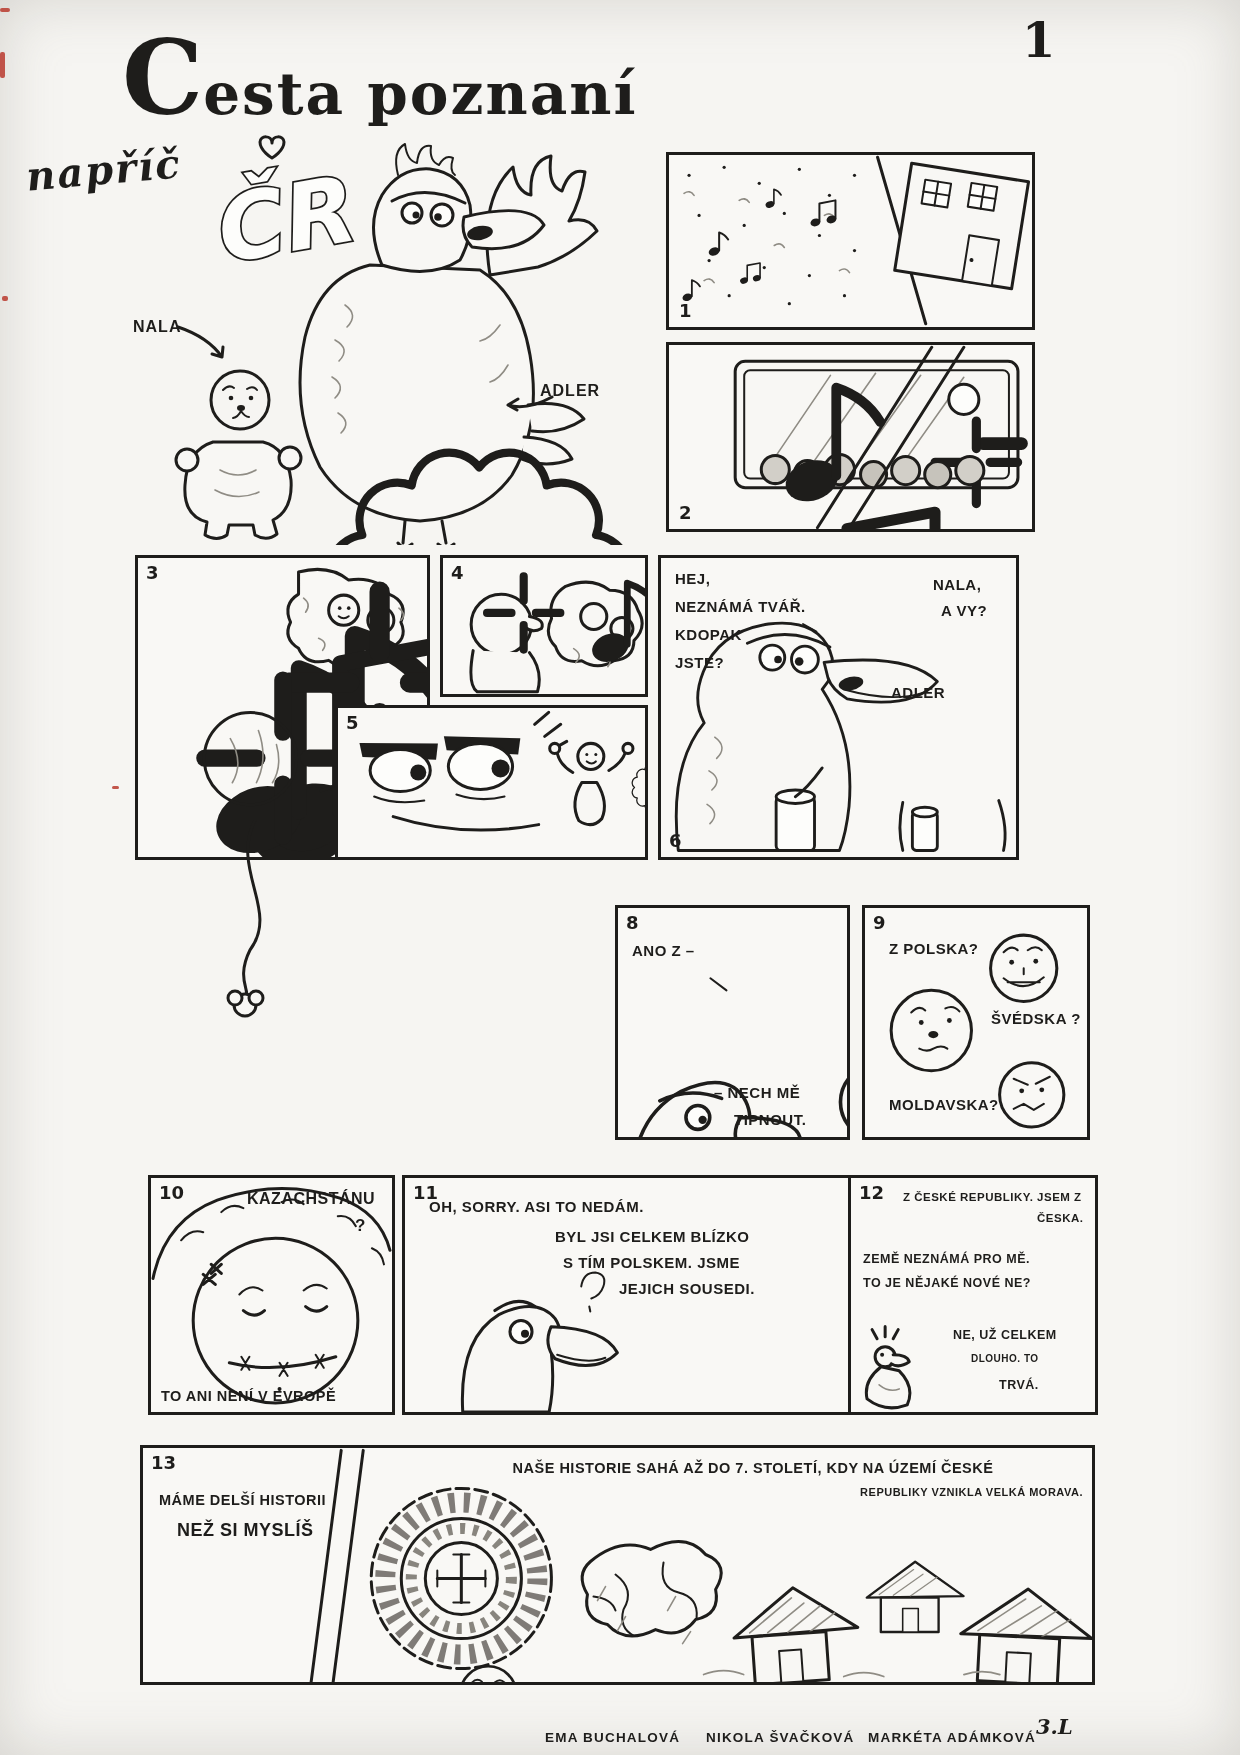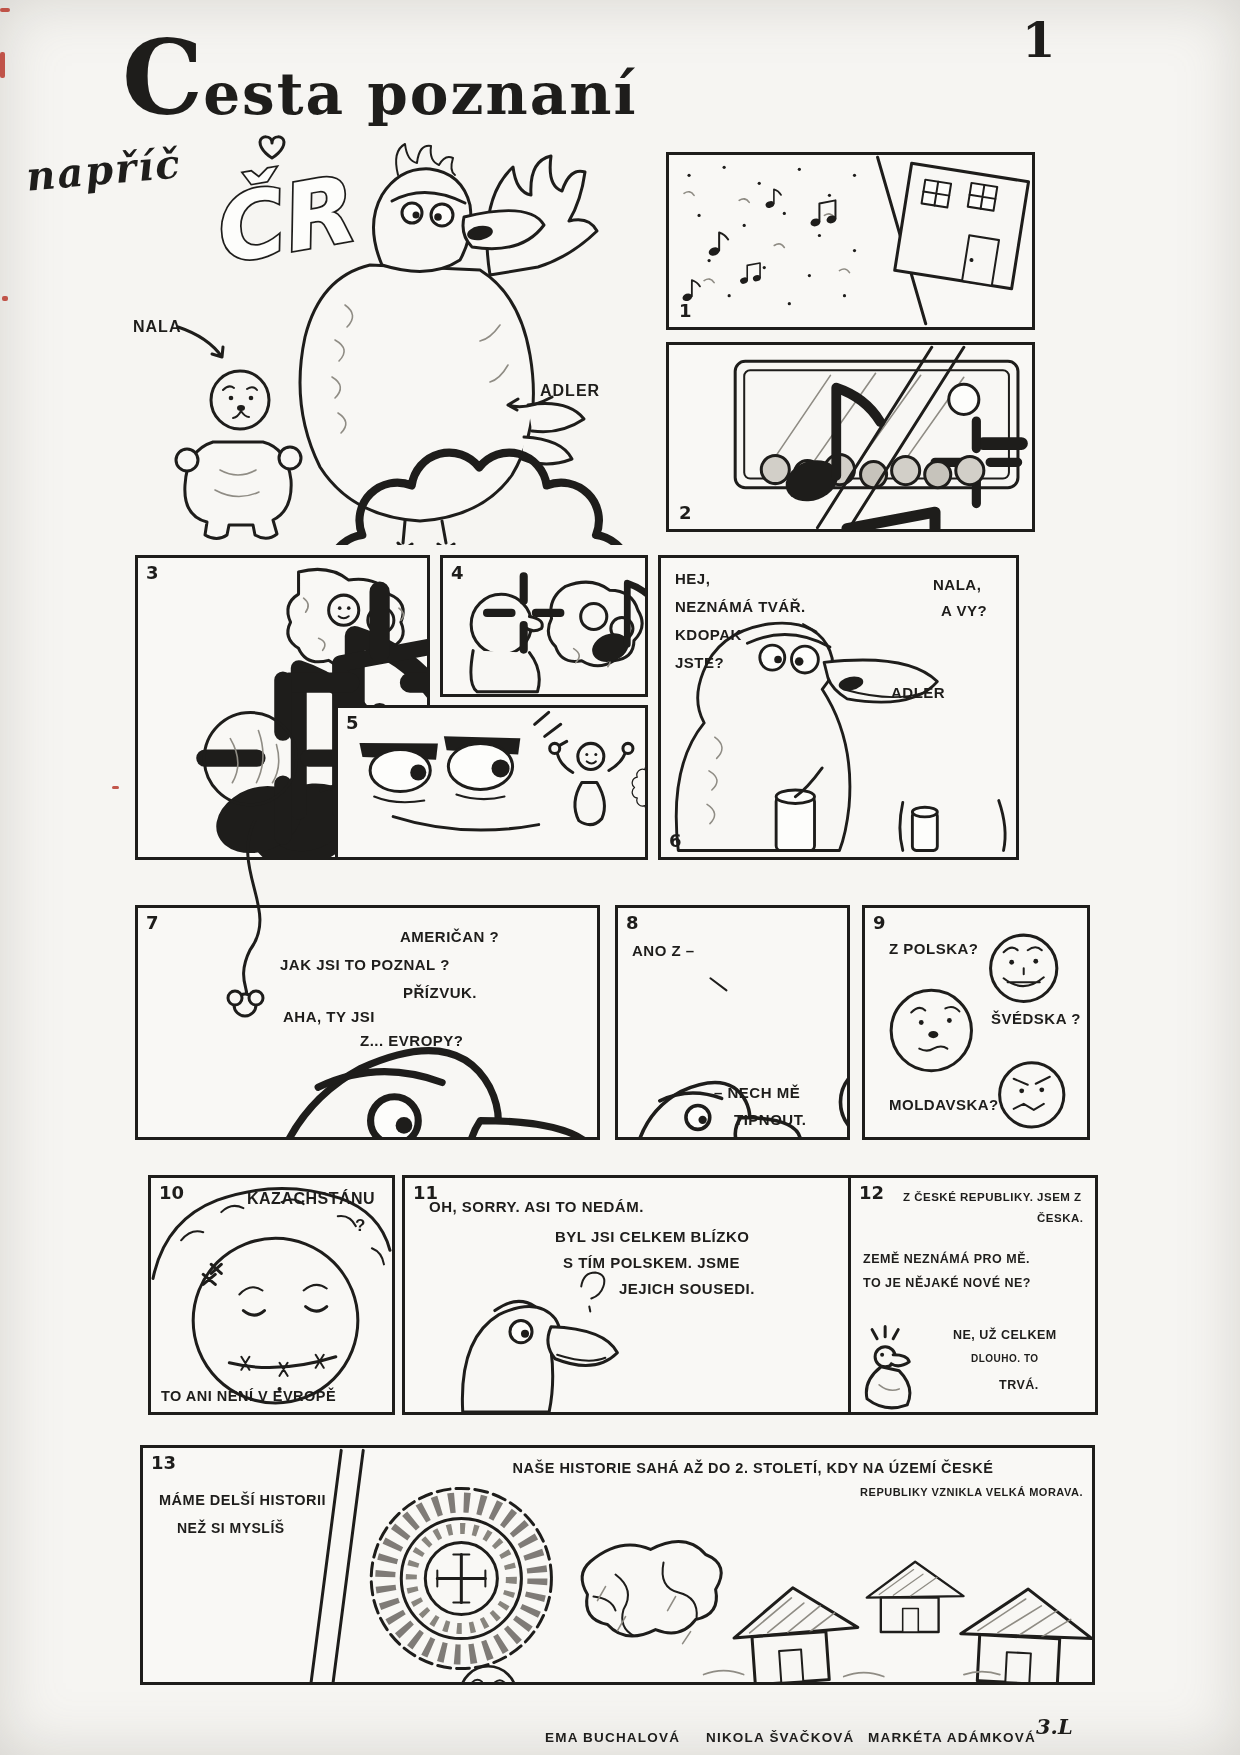--- a/index.html
+++ b/index.html
@@ -313,32 +313,20 @@
     <span class="pnum" style="left:8px;bottom:6px">6</span>
   </div>
 
   <svg class="overlay" style="left:190px;top:820px" width="120" height="200" viewBox="0 0 120 200">
     <path class="ink" stroke-width="4" d="M65,0 C40,50 90,90 60,130 C45,160 62,172 55,178"></path>
     <circle class="ink fillp" cx="55" cy="185" r="11"></circle>
     <circle class="ink fillp" cx="45" cy="178" r="7"></circle>
     <circle class="ink fillp" cx="66" cy="178" r="7"></circle>
   </svg>
 
-  <div class="panel" style="left:135px;top:905px;width:465px;height:235px">
-    <svg class="art" viewBox="0 0 458 228">
-      <use href="#sym-eagle-side" transform="translate(12,112) scale(1.2)"></use>
-      <use href="#sym-lion-head" transform="translate(330,212) scale(0.85) rotate(-8)"></use>
-    </svg>
-    <div class="txt" style="left:262px;top:20px;font-size:15px">AMERIČAN ?</div>
-    <div class="txt" style="left:142px;top:48px;font-size:15px">JAK JSI TO POZNAL ?</div>
-    <div class="txt" style="left:265px;top:76px;font-size:15px">PŘÍZVUK.</div>
-    <div class="txt" style="left:145px;top:100px;font-size:15px">AHA, TY JSI</div>
-    <div class="txt" style="left:222px;top:124px;font-size:15px">Z... EVROPY?</div>
-    <span class="pnum" style="left:8px;top:4px">7</span>
-  </div>
 
   <div class="panel" style="left:615px;top:905px;width:235px;height:235px">
     <svg class="art" viewBox="0 0 228 228">
       <use href="#sym-lion-head" transform="translate(168,102) scale(0.8)"></use>
       <use href="#sym-eagle-side" transform="translate(6,138) scale(0.78)"></use>
       <path class="ink thin" d="M92,70 l16,12"></path>
     </svg>
     <div class="txt" style="left:14px;top:34px;font-size:15px">ANO Z –</div>
     <div class="txt" style="left:96px;top:176px;font-size:15px">– NECH MĚ</div>
     <div class="txt" style="left:116px;top:203px;font-size:15px">TIPNOUT.</div>
@@ -470,22 +458,22 @@
       </g>
       <g transform="translate(872,184) rotate(3)">
         <path class="ink fillp" stroke-width="3" d="M-55,4 L10,-44 L76,2 Z"></path>
         <path class="pencil" d="M-38,0 L8,-34 M-18,1 L24,-28 M4,2 L40,-24 M26,3 L54,-16"></path>
         <rect class="ink fillp" x="-36" y="4" width="80" height="46"></rect>
         <rect class="ink thin fillp" x="-8" y="20" width="24" height="30"></rect>
       </g>
       <path class="pencil" d="M560,226 q20,-8 40,0 M700,228 q20,-8 40,0 M820,226 q18,-6 36,0"></path>
     </svg>
     <div class="txt" style="left:16px;top:44px;font-size:14.5px">MÁME DELŠÍ HISTORII</div>
-    <div class="txt" style="left:34px;top:72px;font-size:14px">NEŽ SI MYSLÍŠ</div>
-    <div class="txt" style="left:280px;top:12px;width:660px;text-align:center;white-space:normal;font-size:14.5px">NAŠE HISTORIE SAHÁ AŽ DO 2. STOLETÍ, KDY NA ÚZEMÍ ČESKÉ</div>
+    <div class="txt" style="left:34px;top:72px;font-size:18px">NEŽ SI MYSLÍŠ</div>
+    <div class="txt" style="left:280px;top:12px;width:660px;text-align:center;white-space:normal;font-size:14.5px">NAŠE HISTORIE SAHÁ AŽ DO 7. STOLETÍ, KDY NA ÚZEMÍ ČESKÉ</div>
     <div class="txt" style="left:280px;top:38px;width:660px;text-align:right;white-space:normal;font-size:11px">REPUBLIKY VZNIKLA VELKÁ MORAVA.</div>
     <span class="pnum" style="left:8px;top:4px">13</span>
   </div>
 
   <div class="credit" style="left:545px;top:1694px">EMA BUCHALOVÁ</div>
   <div class="credit" style="left:706px;top:1694px">NIKOLA ŠVAČKOVÁ</div>
   <div class="credit" style="left:868px;top:1694px">MARKÉTA ADÁMKOVÁ</div>
   <div class="classlbl">3.L</div>
 
 </div>

